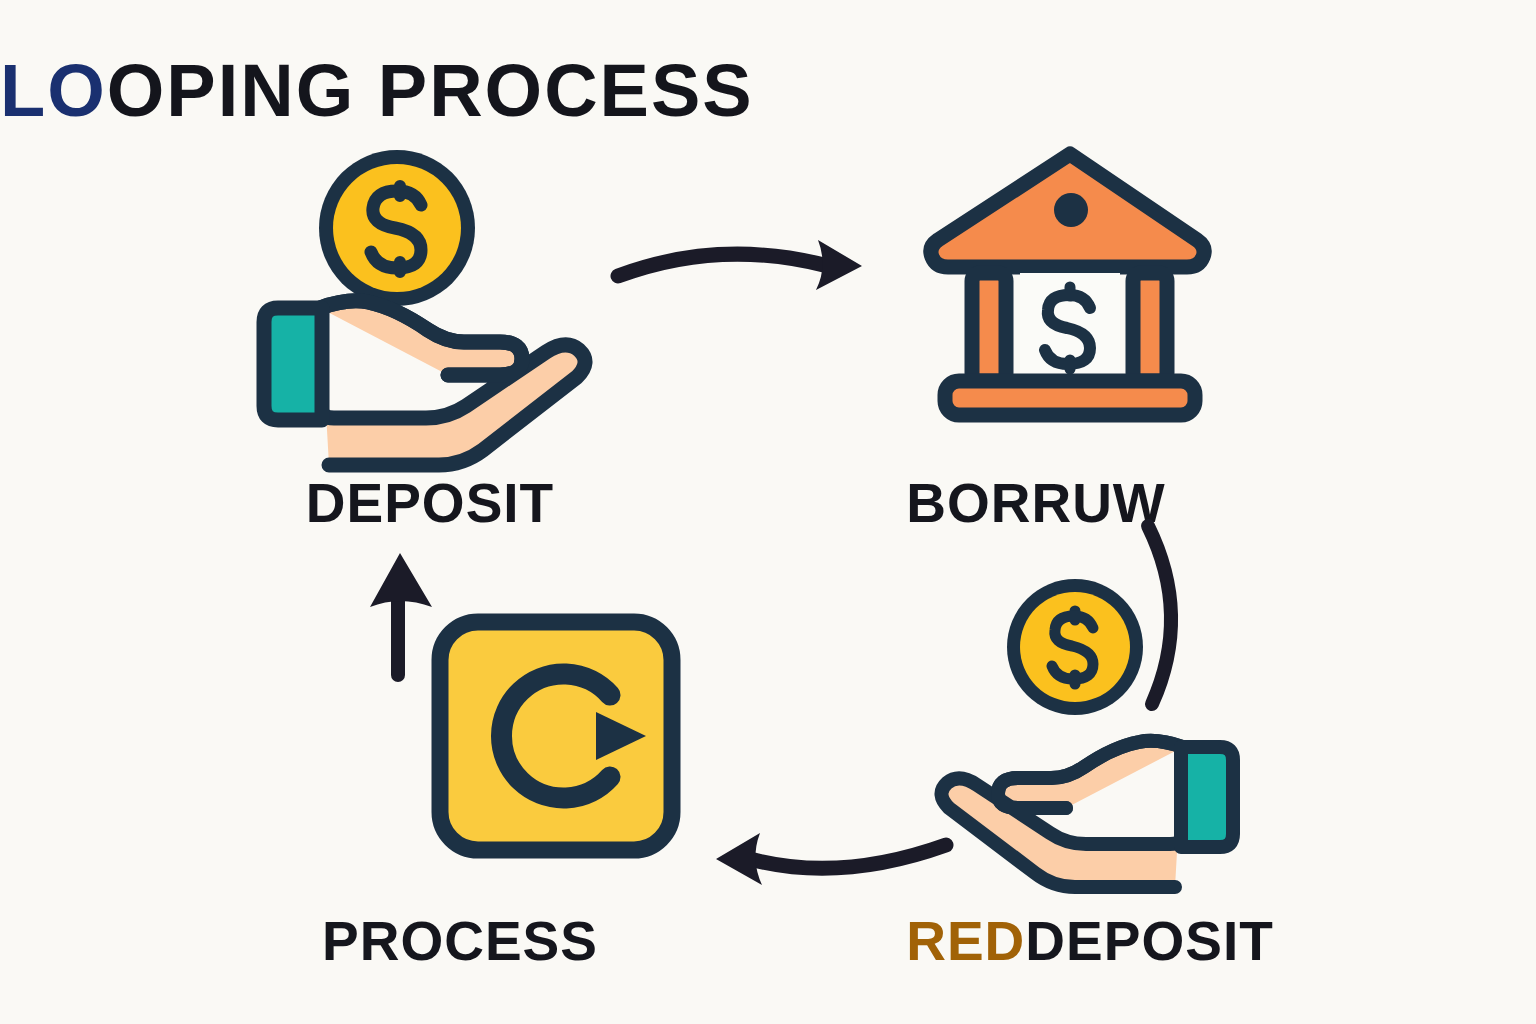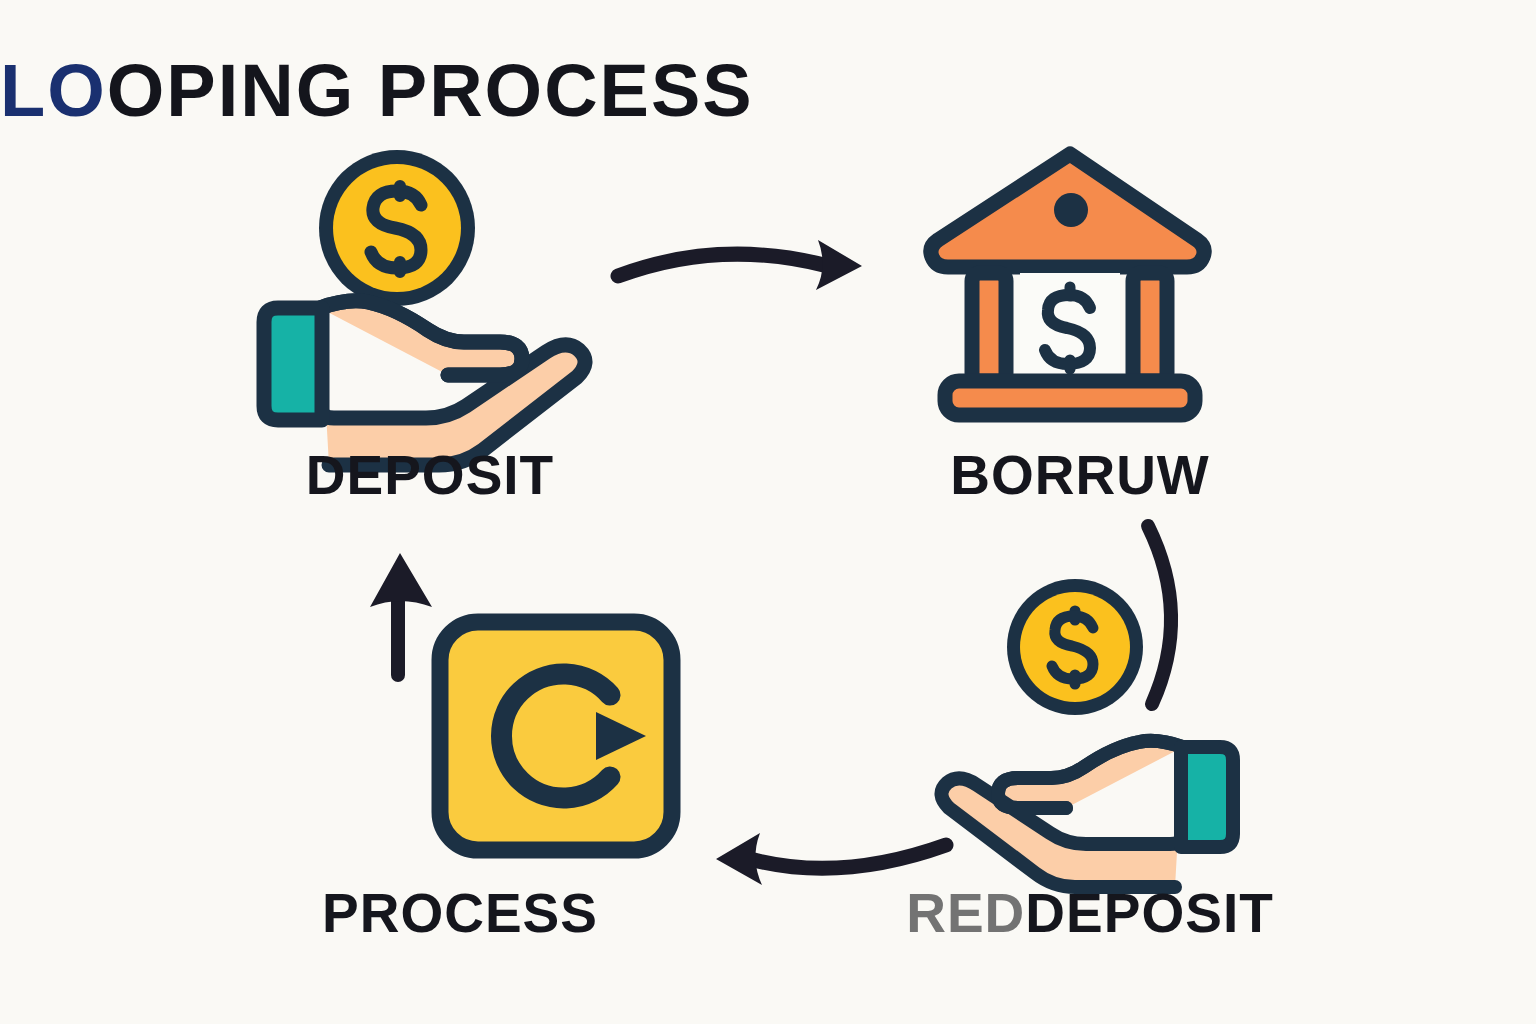--- a/index.html
+++ b/index.html
@@ -41,26 +41,27 @@
   
   .step-label {
     position: absolute;
     font-size: 55px;
     font-weight: 700;
     letter-spacing: 1px;
     color: #15161d;
     white-space: nowrap;
     line-height: 1;
     text-align: center;
+    margin-top: 28px;
   }
-  .step-label .navy { color: #737373; }
+  .step-label .navy { color: #a16207; }
   .step-label .ink  { color: #15161d; }
 
   #label-deposit   { left: 170px;  top: 448px; width: 520px; }
-  #label-borrow    { left: 820px;  top: 448px; width: 520px; }
+  #label-borrow    { left: 776px;  top: 448px; width: 520px; }
   #label-repeat    { left: 200px;  top: 886px; width: 520px; }
   #label-redeposit { left: 830px;  top: 886px; width: 520px; }
 
   
   .icon-box { position: absolute; }
   #icon-deposit   { left: 250px;  top: 150px; width: 350px; height: 280px; }
   #icon-bank      { left: 925px;  top: 140px; width: 290px; height: 290px; }
   #icon-repeat    { left: 428px;  top: 612px; width: 260px; height: 250px; }
   #icon-redeposit { left: 905px;  top: 565px; width: 330px; height: 300px; }
 

